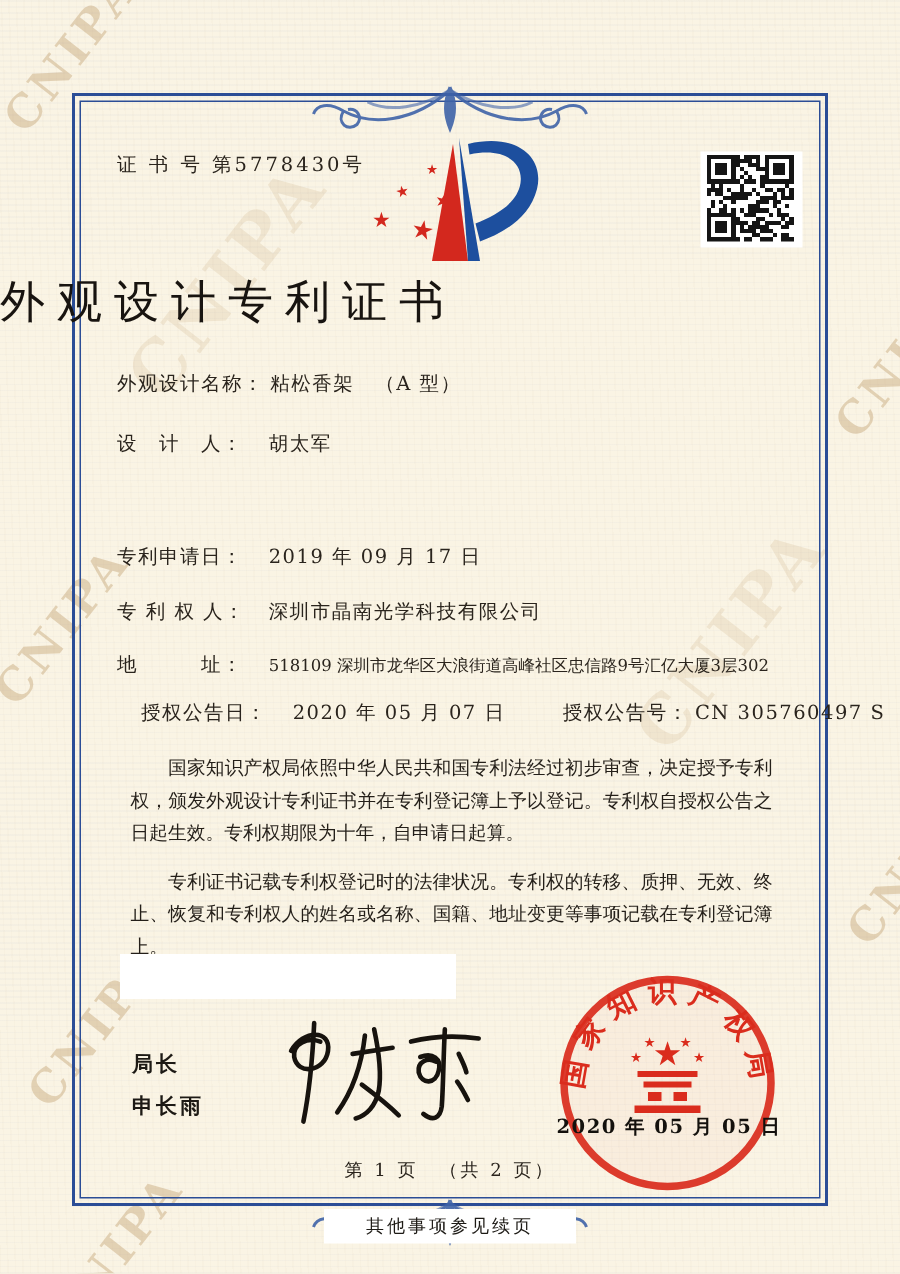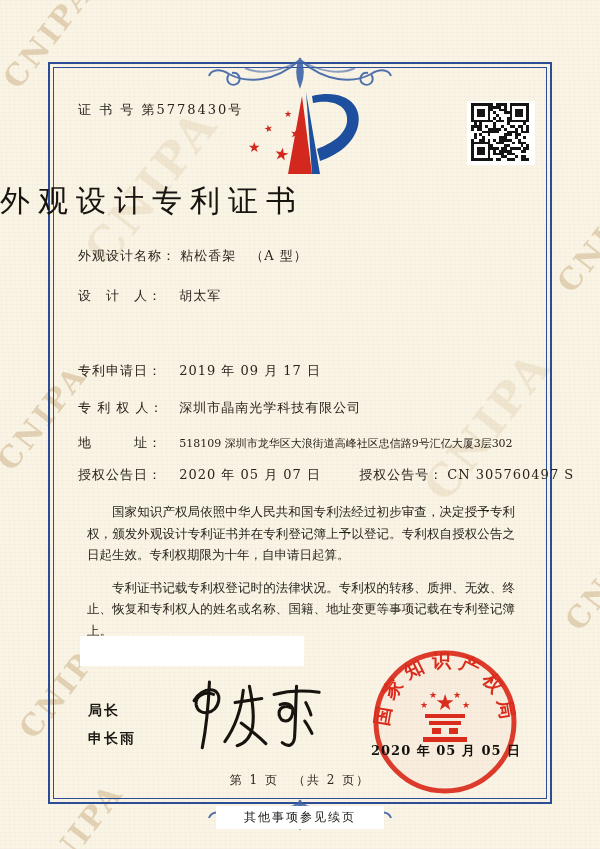--- a/index.html
+++ b/index.html
@@ -41,21 +41,21 @@
   .logo .star{position:absolute;color:#d3281e;line-height:1;}
   .qr{position:absolute;left:467px;top:101px;width:68px;height:64px;background:#fff;padding:2px;box-sizing:border-box;}
   .title{
     position:absolute;left:0;top:181px;width:100%;text-align:left;
     font-size:30px;font-weight:normal;color:#181410;letter-spacing:8px;
   }
   .field-row{position:absolute;left:78px;width:452px;font-size:13px;color:#2a241d;white-space:nowrap;}
   .flabel{display:inline-block;min-width:97px;letter-spacing:1px;}
   .fvalue{letter-spacing:1px;}
   .fvalue.small{font-size:11px;letter-spacing:0;}
-  .dualcell{display:inline-block;}
+  .dualcell{display:inline-block;margin-left:16px;}
   .dualcell+.dualcell{margin-left:34px;text-align:right;}
   .paras{
     position:absolute;left:76px;top:490px;width:450px;
     font-size:12.5px;line-height:1.72;color:#241f19;text-align:justify;
   }
   .paras p{margin:11px;text-indent:2em;}
   .whitestrip{position:absolute;left:80px;top:636px;width:224px;height:30px;background:#ffffff;}
   .chief{position:absolute;left:88px;top:696px;font-size:14px;font-weight:bold;color:#1d1a15;letter-spacing:2px;line-height:2.0;}
   .sig{position:absolute;left:170px;top:678px;width:165px;height:82px;}
   .seal{position:absolute;left:362px;top:648px;width:166px;height:152px;}

